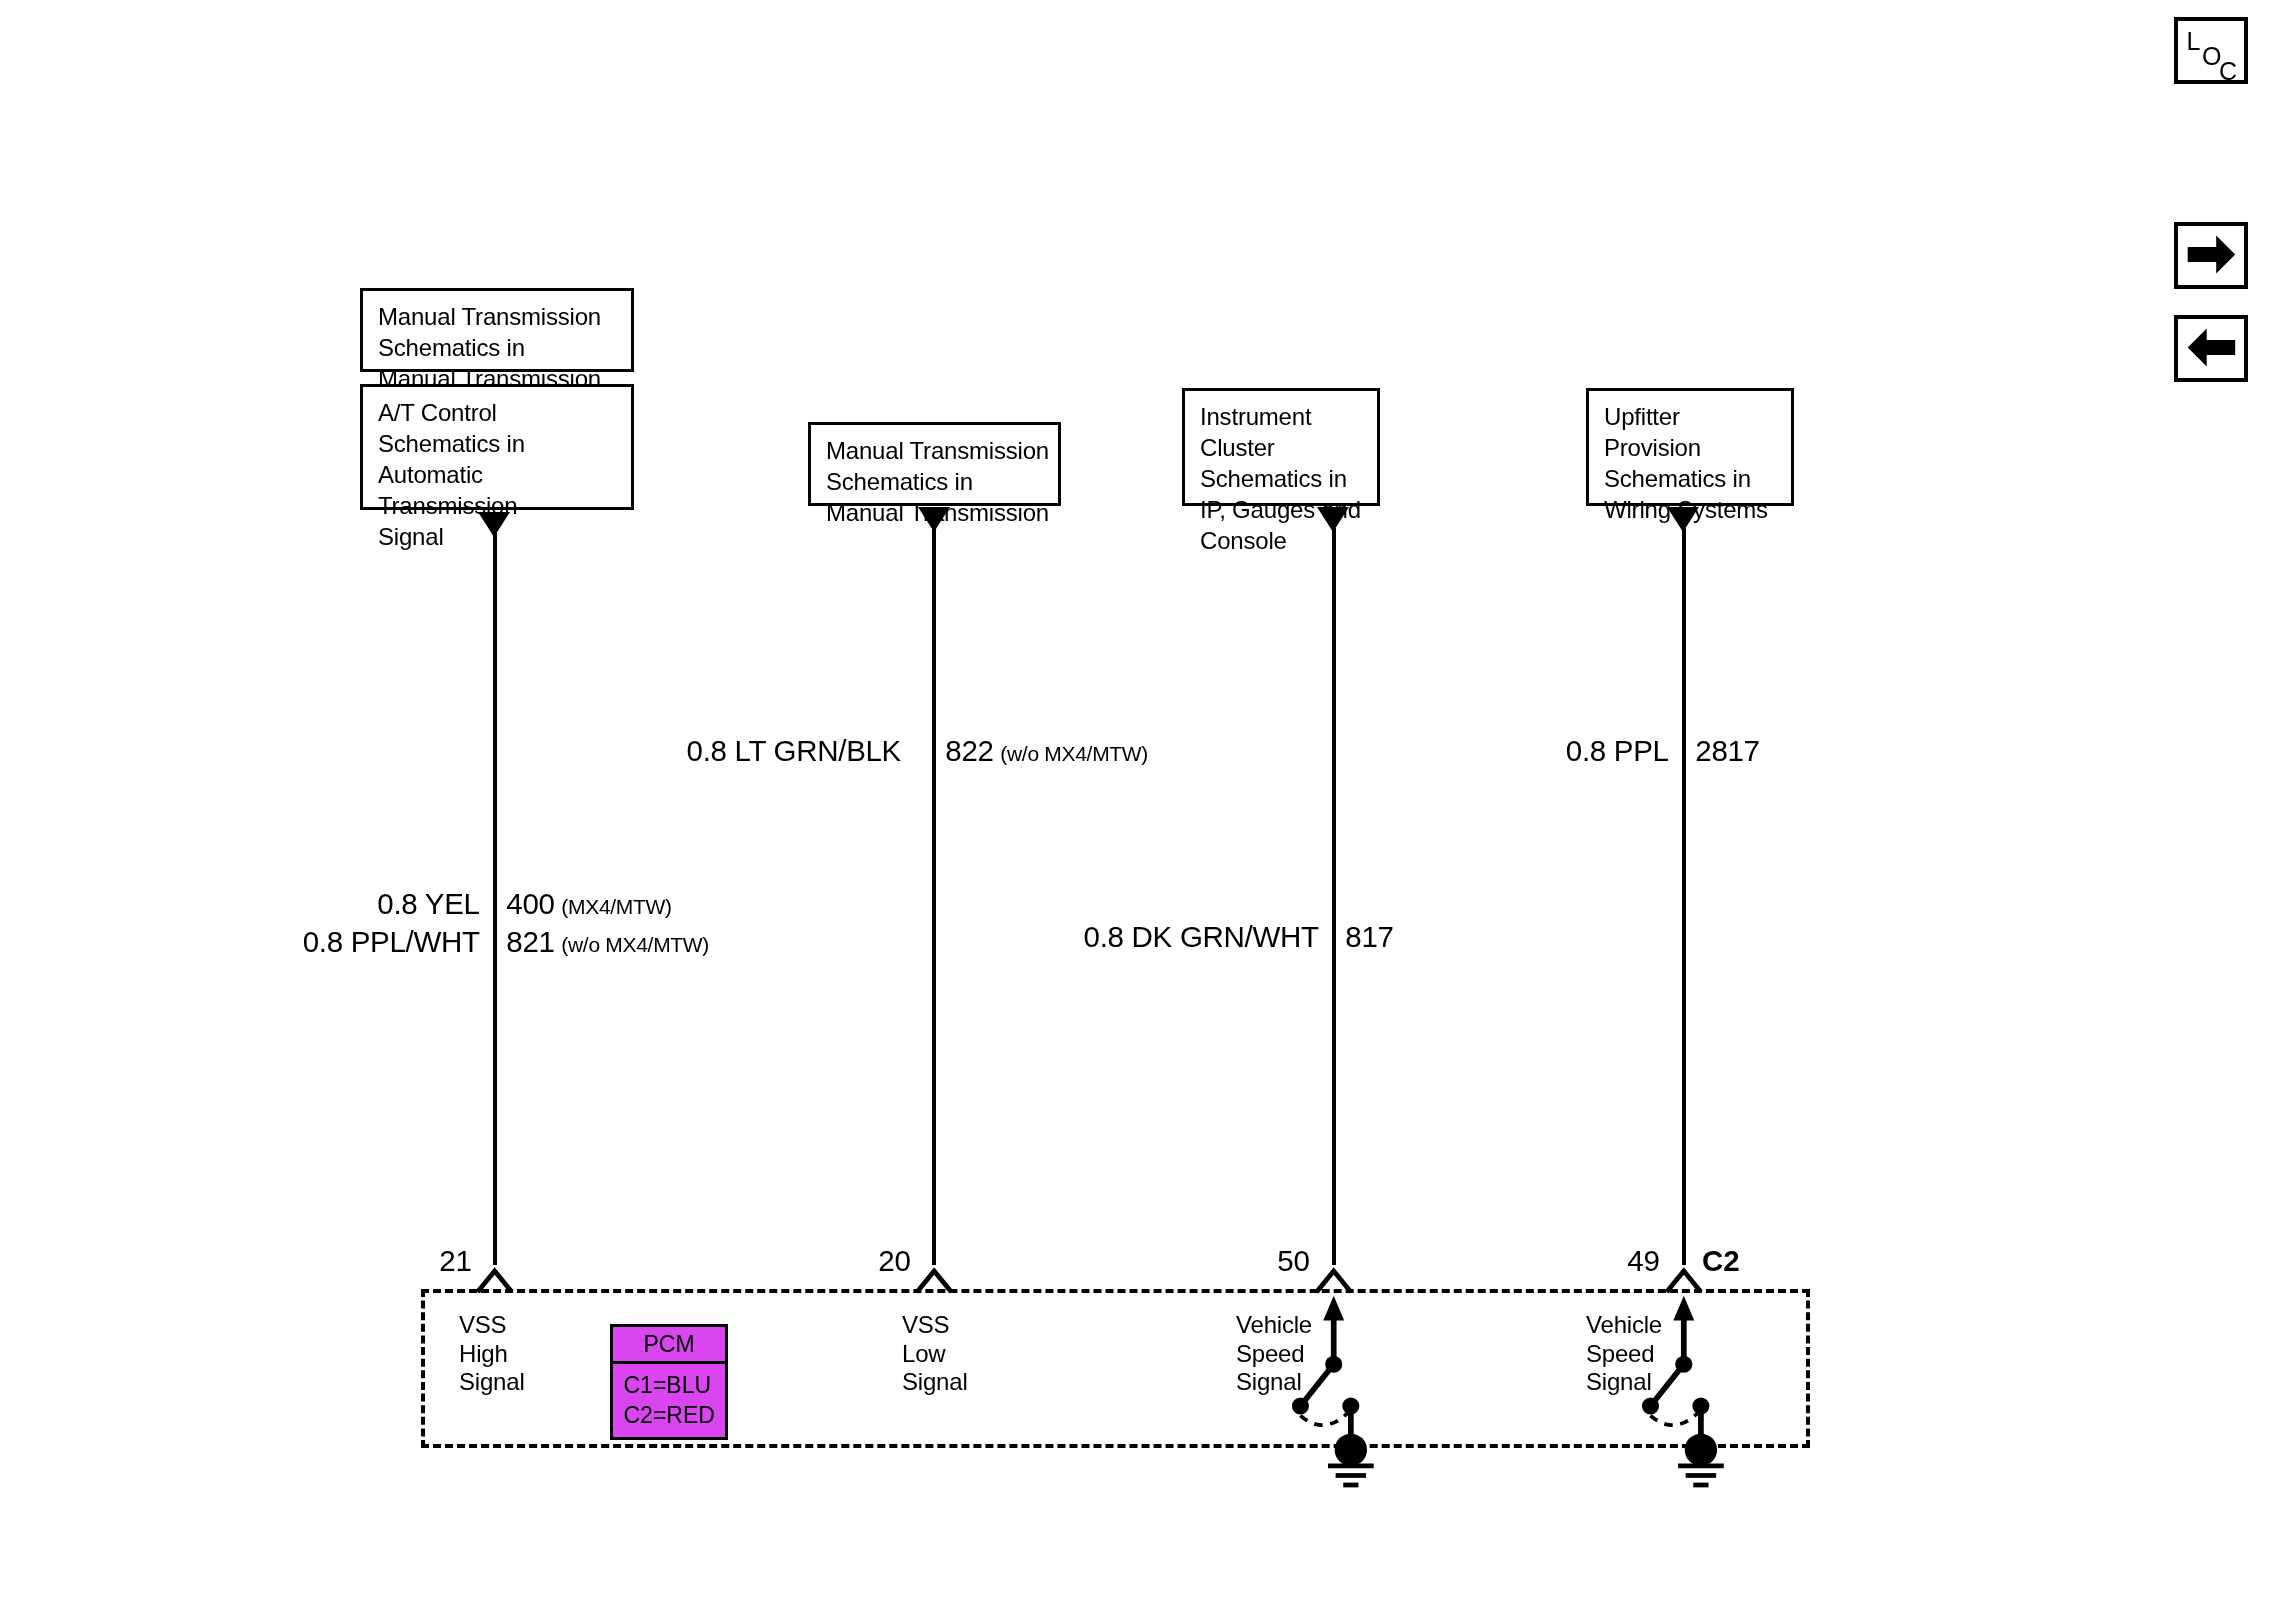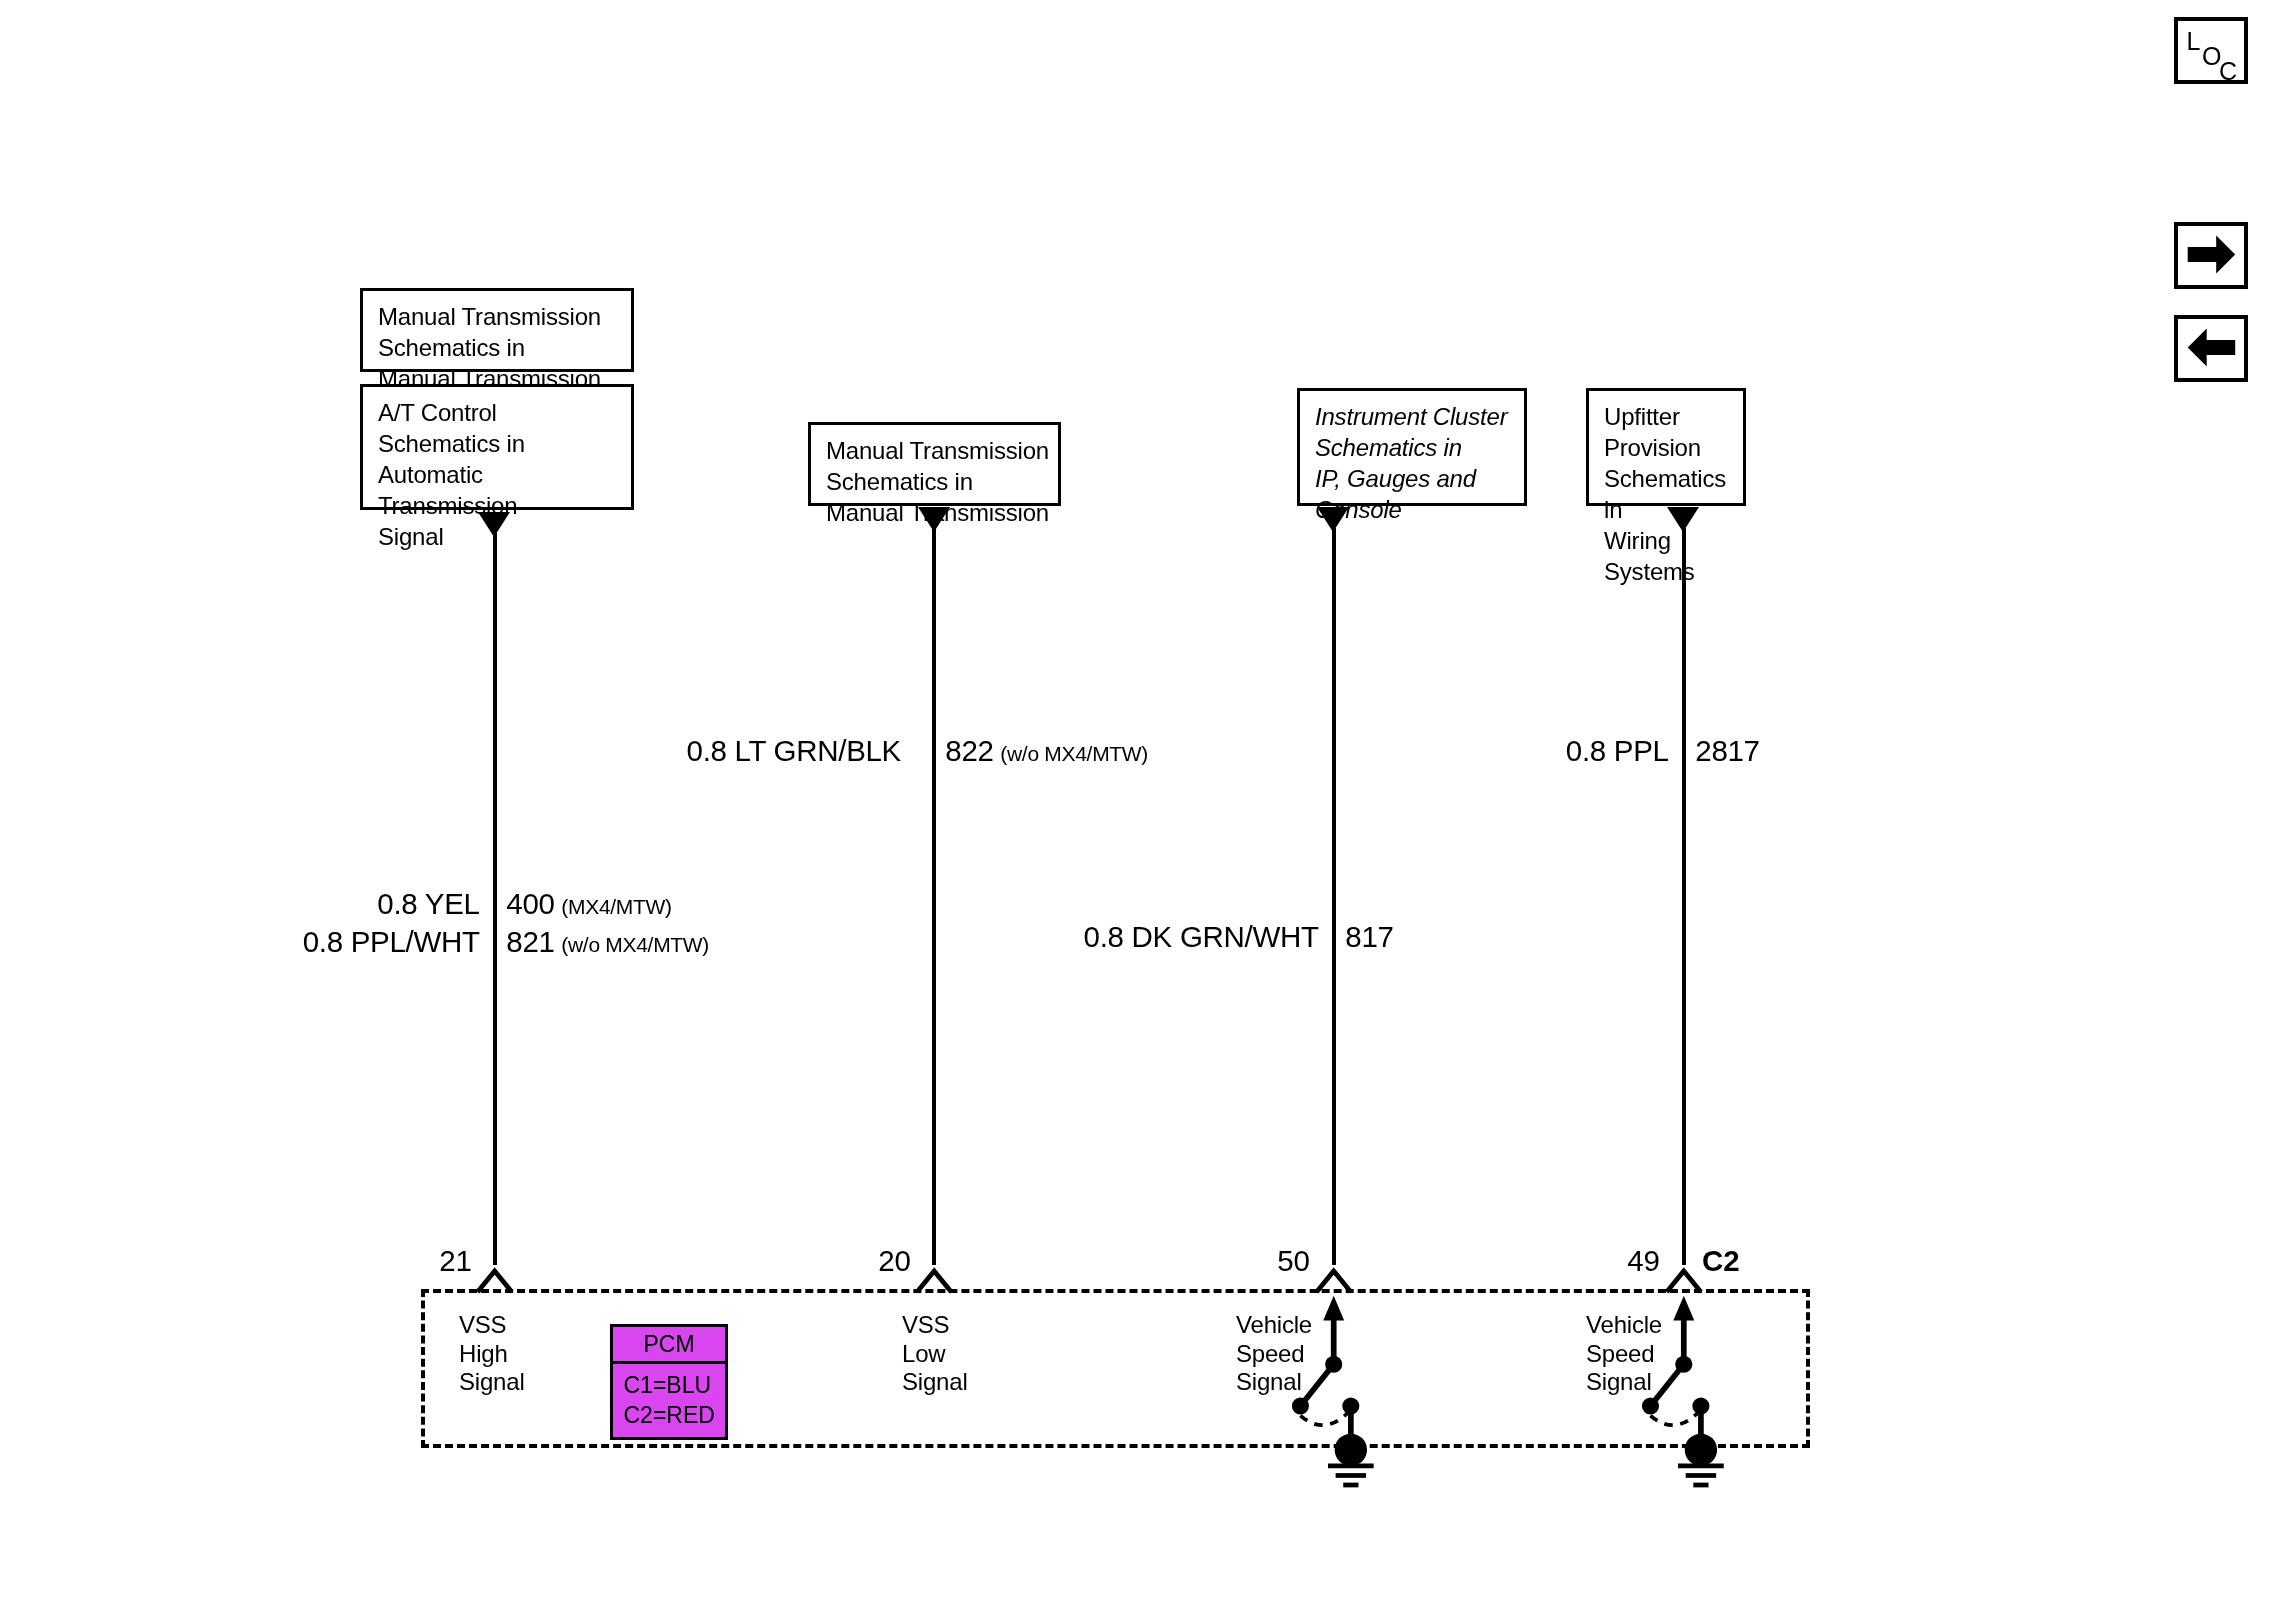--- a/index.html
+++ b/index.html
@@ -165,26 +165,26 @@
 
   <div class="ref-box" style="left:360px; top:384px; width:274px; height:126px;">A/T Control
 Schematics in
 Automatic Transmission–
 Signal</div>
 
   <div class="ref-box" style="left:808px; top:422px; width:253px; height:84px;">Manual Transmission
 Schematics in
 Manual Transmission</div>
 
-  <div class="ref-box" style="left:1297px; top:388px; width:230px; height:118px;font-style:italic;">Instrument Cluster
+  <div class="ref-box" style="left:1182px; top:388px; width:198px; height:118px;">Instrument Cluster
 Schematics in
 IP, Gauges and
 Console</div>
 
-  <div class="ref-box" style="left:1586px; top:388px; width:160px; height:118px;">Upfitter
+  <div class="ref-box" style="left:1586px; top:388px; width:208px; height:118px;">Upfitter
 Provision
 Schematics in
 Wiring Systems</div>
 
   <div class="arrowhead-down" style="left:478px; top:512px;"></div>
   <div class="wire" style="left:493px; top:533px; height:732px;"></div>
 
   <div class="wire-label" style="left:493px; top:885px;">
     <div class="lhs" style="top:0px; right:13.3px;"><span>0.8 YEL</span></div>
     <div class="rhs" style="top:0px; left:13.3px;"><span>400</span><span class="qual" style="margin-left:6.7px;">(MX4/MTW)</span></div>

